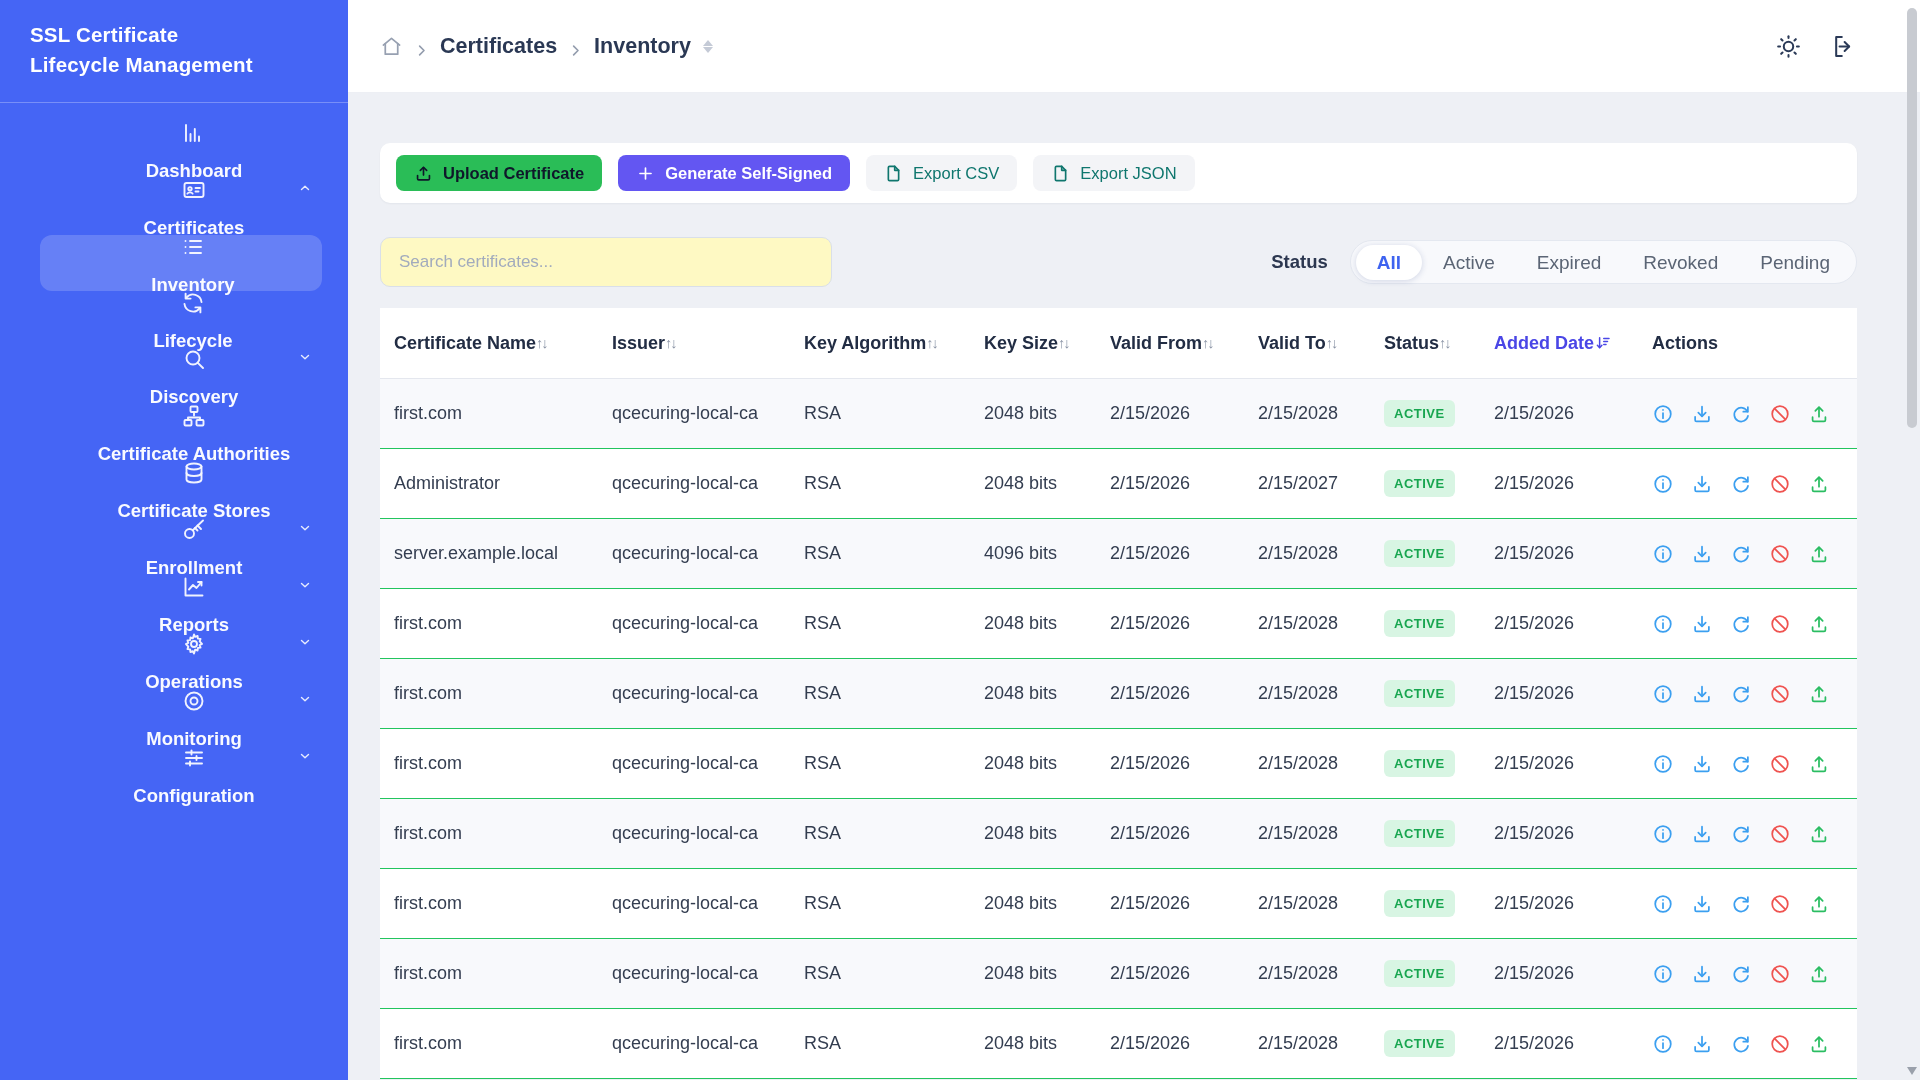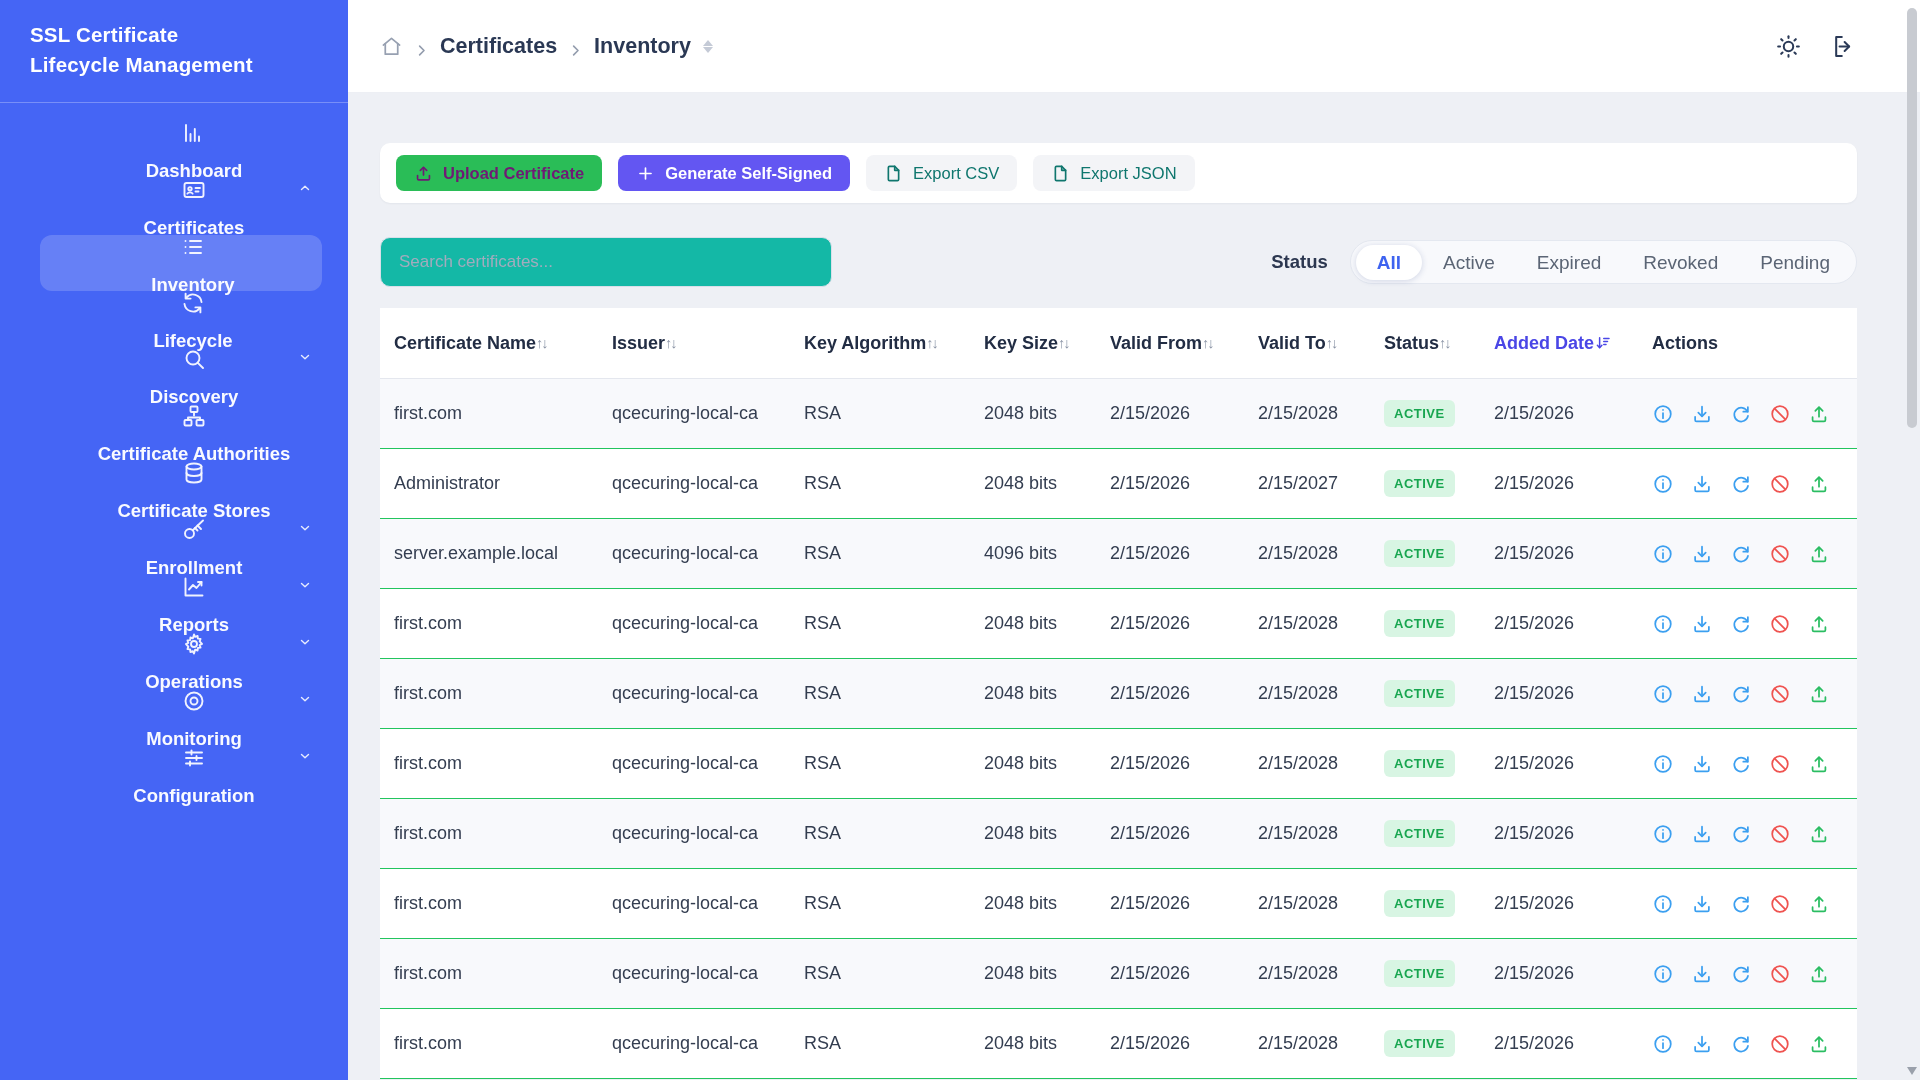--- a/index.html
+++ b/index.html
@@ -40,26 +40,26 @@
 
   
   .content { padding:50px 63px 0 32px; }
 
   .toolbar-card { background:#fff; border-radius:10px; padding:12px 16px; display:flex; gap:16px;
                   box-shadow:0 1px 2px rgba(20,30,60,.05); }
   .btn { height:36px; display:inline-flex; align-items:center; gap:10px; padding:0 18px; border-radius:8px;
          font-size:16.5px; font-weight:600; border:none; cursor:pointer; font-family:inherit; }
   .btn .icon { width:19px; height:19px; }
   .btn .icon svg { width:100%; height:100%; stroke-width:2.1; }
-  .btn.green  { background:#2abd57; color:#701a75; }
+  .btn.green  { background:#2abd57; color:#0f172a; }
   .btn.purple { background:#6356f2; color:#fff; }
   .btn.light  { background:#f3f4f7; color:#0f766e; font-weight:400; }
 
   .filter-row { margin-top:34px; display:flex; align-items:center; }
-  .search-input { width:452px; height:50px; border:1px solid #d9dfe9; border-radius:10px; background:#14b8a6;
+  .search-input { width:452px; height:50px; border:1px solid #d9dfe9; border-radius:10px; background:#fef9c3;
                   padding:0 18px; font-size:17px; font-family:inherit; color:#333d50; outline:none; }
   .search-input::placeholder { color:#a2abbd; }
   .status-group { margin-left:auto; display:flex; align-items:center; gap:22px; }
   .status-label { font-size:18.5px; font-weight:600; color:#2c3750; }
   .seg { height:44px; border:1px solid #e4e8f0; background:#f8f9fc; border-radius:22px;
          display:flex; align-items:center; padding:0 5px; }
   .seg-opt { padding:0 21px; height:35px; line-height:35px; border-radius:18px; font-size:19px;
              color:#5b6575; background:none; border:none; cursor:pointer; font-family:inherit; }
   .seg-opt.active { background:#fff; color:#3e63f0; font-weight:700; box-shadow:0 1px 6px rgba(30,50,120,.18); }
 

